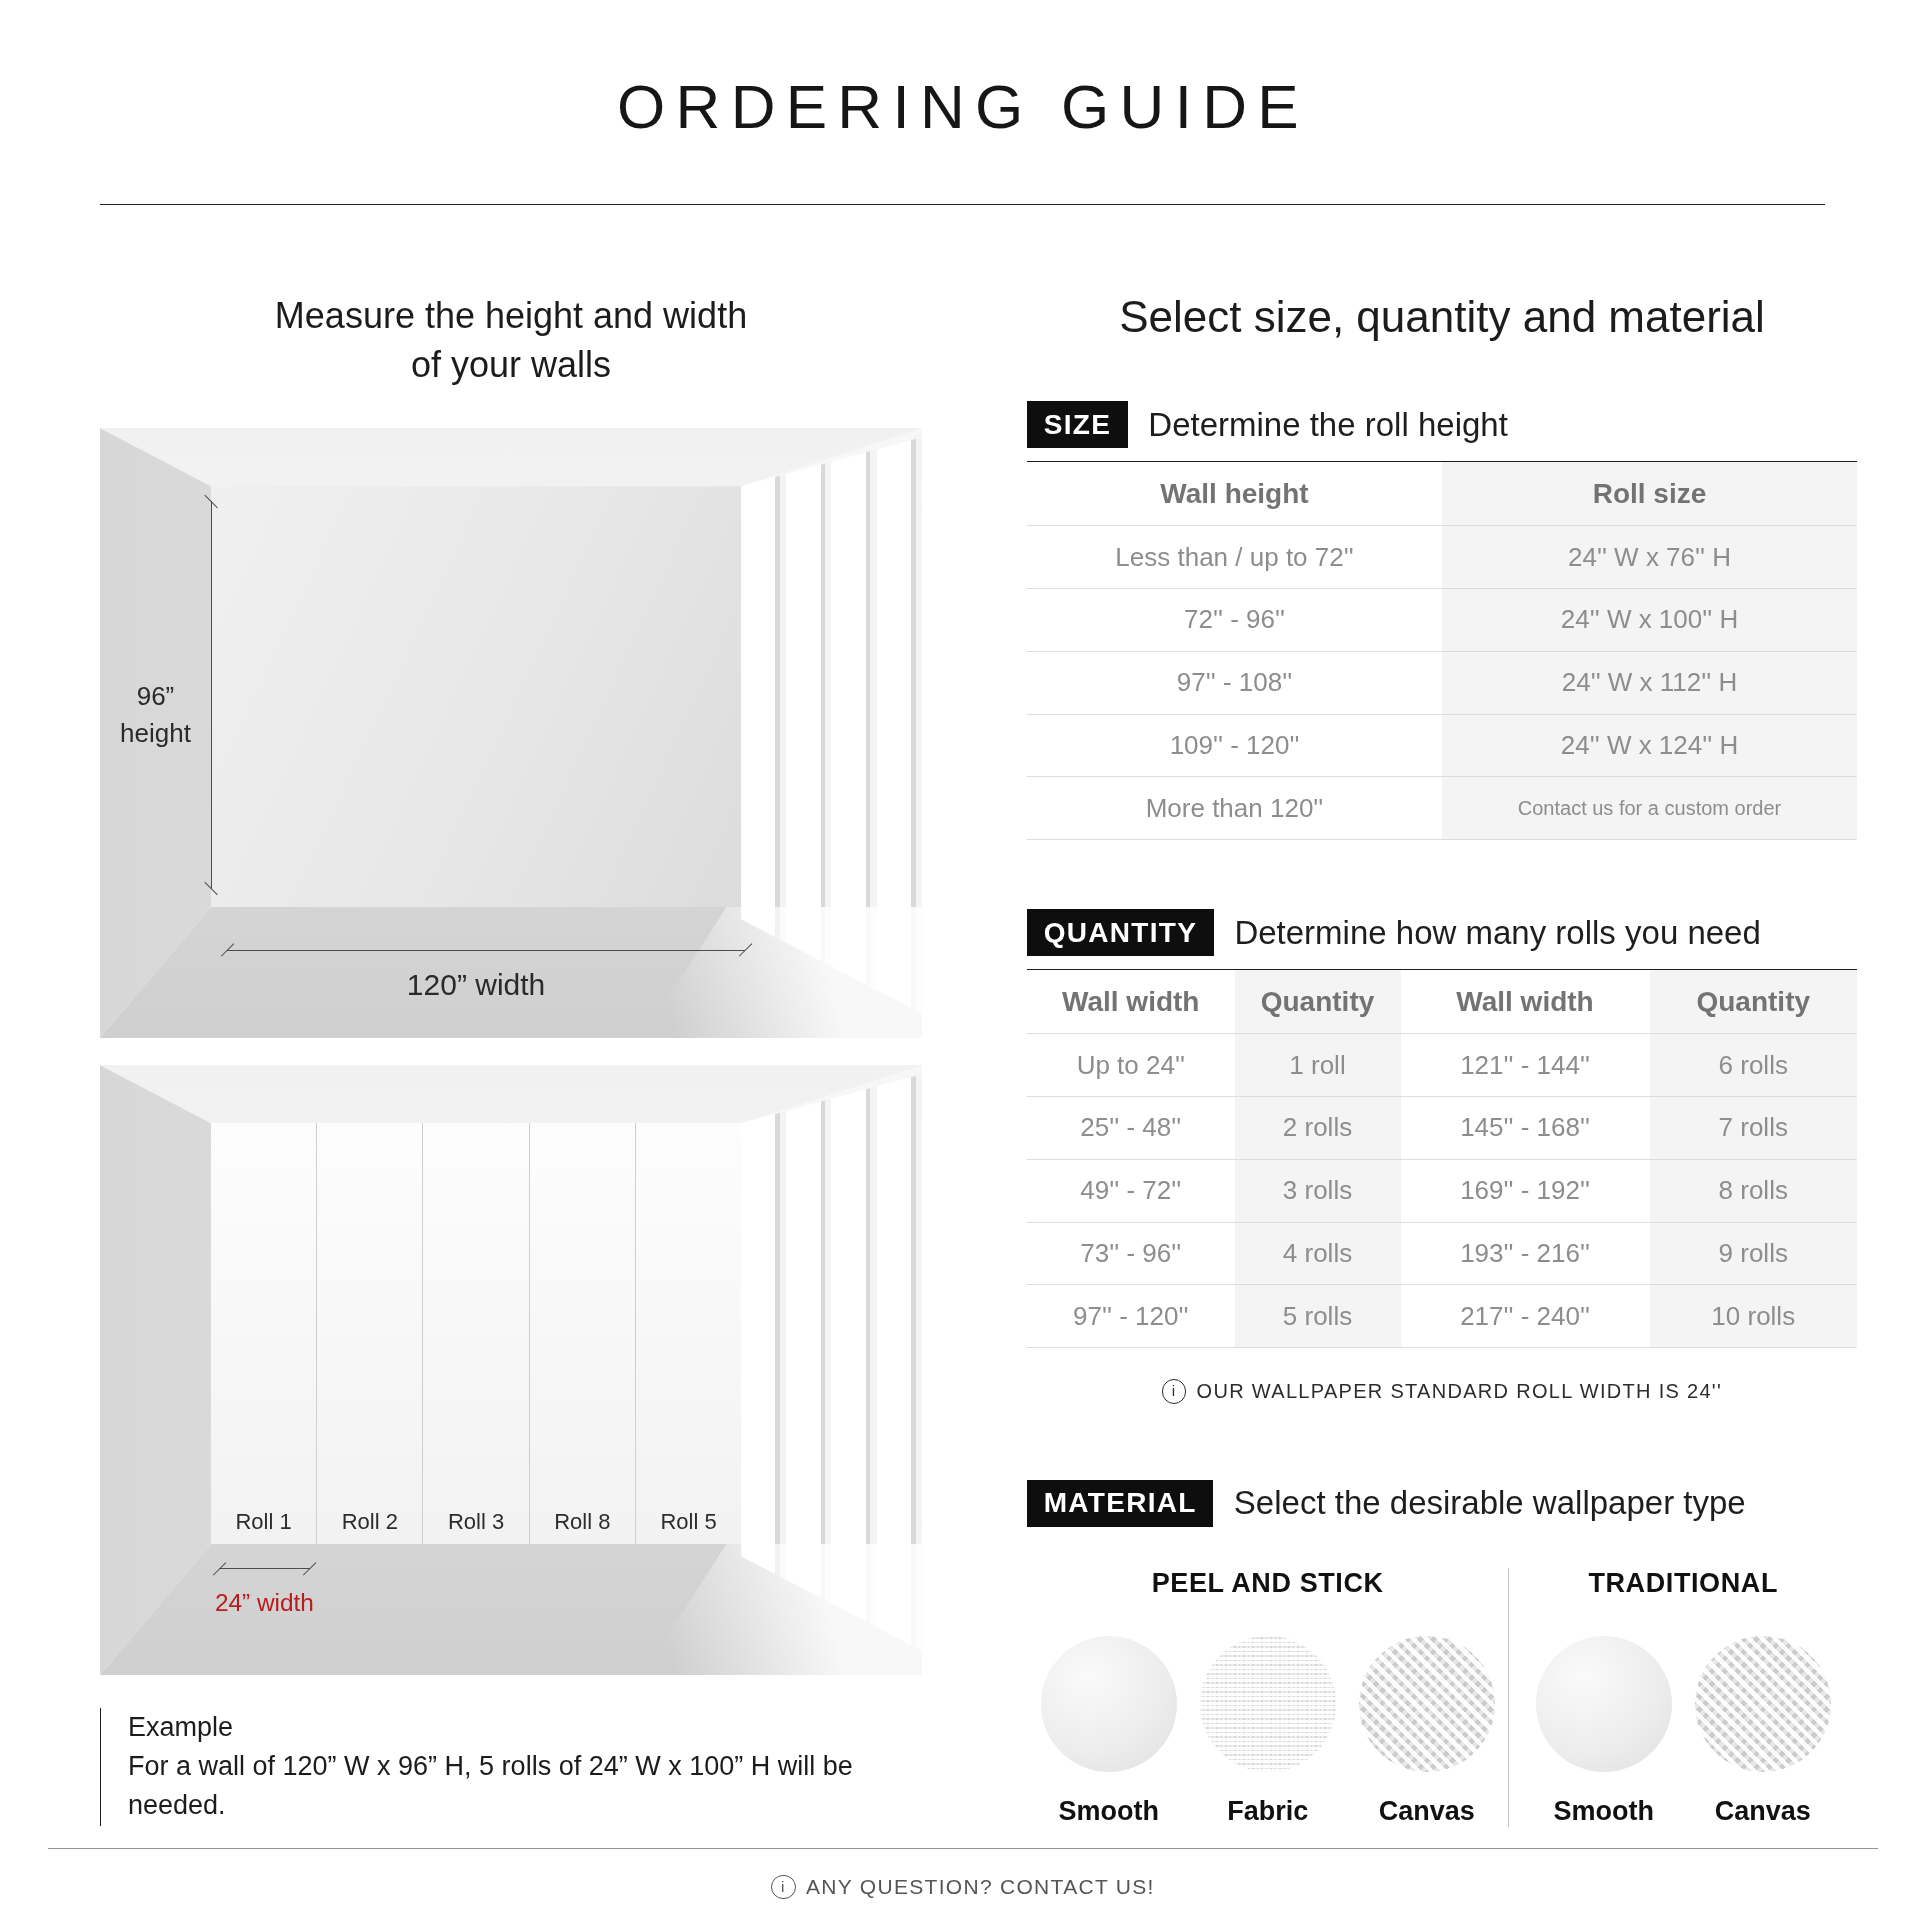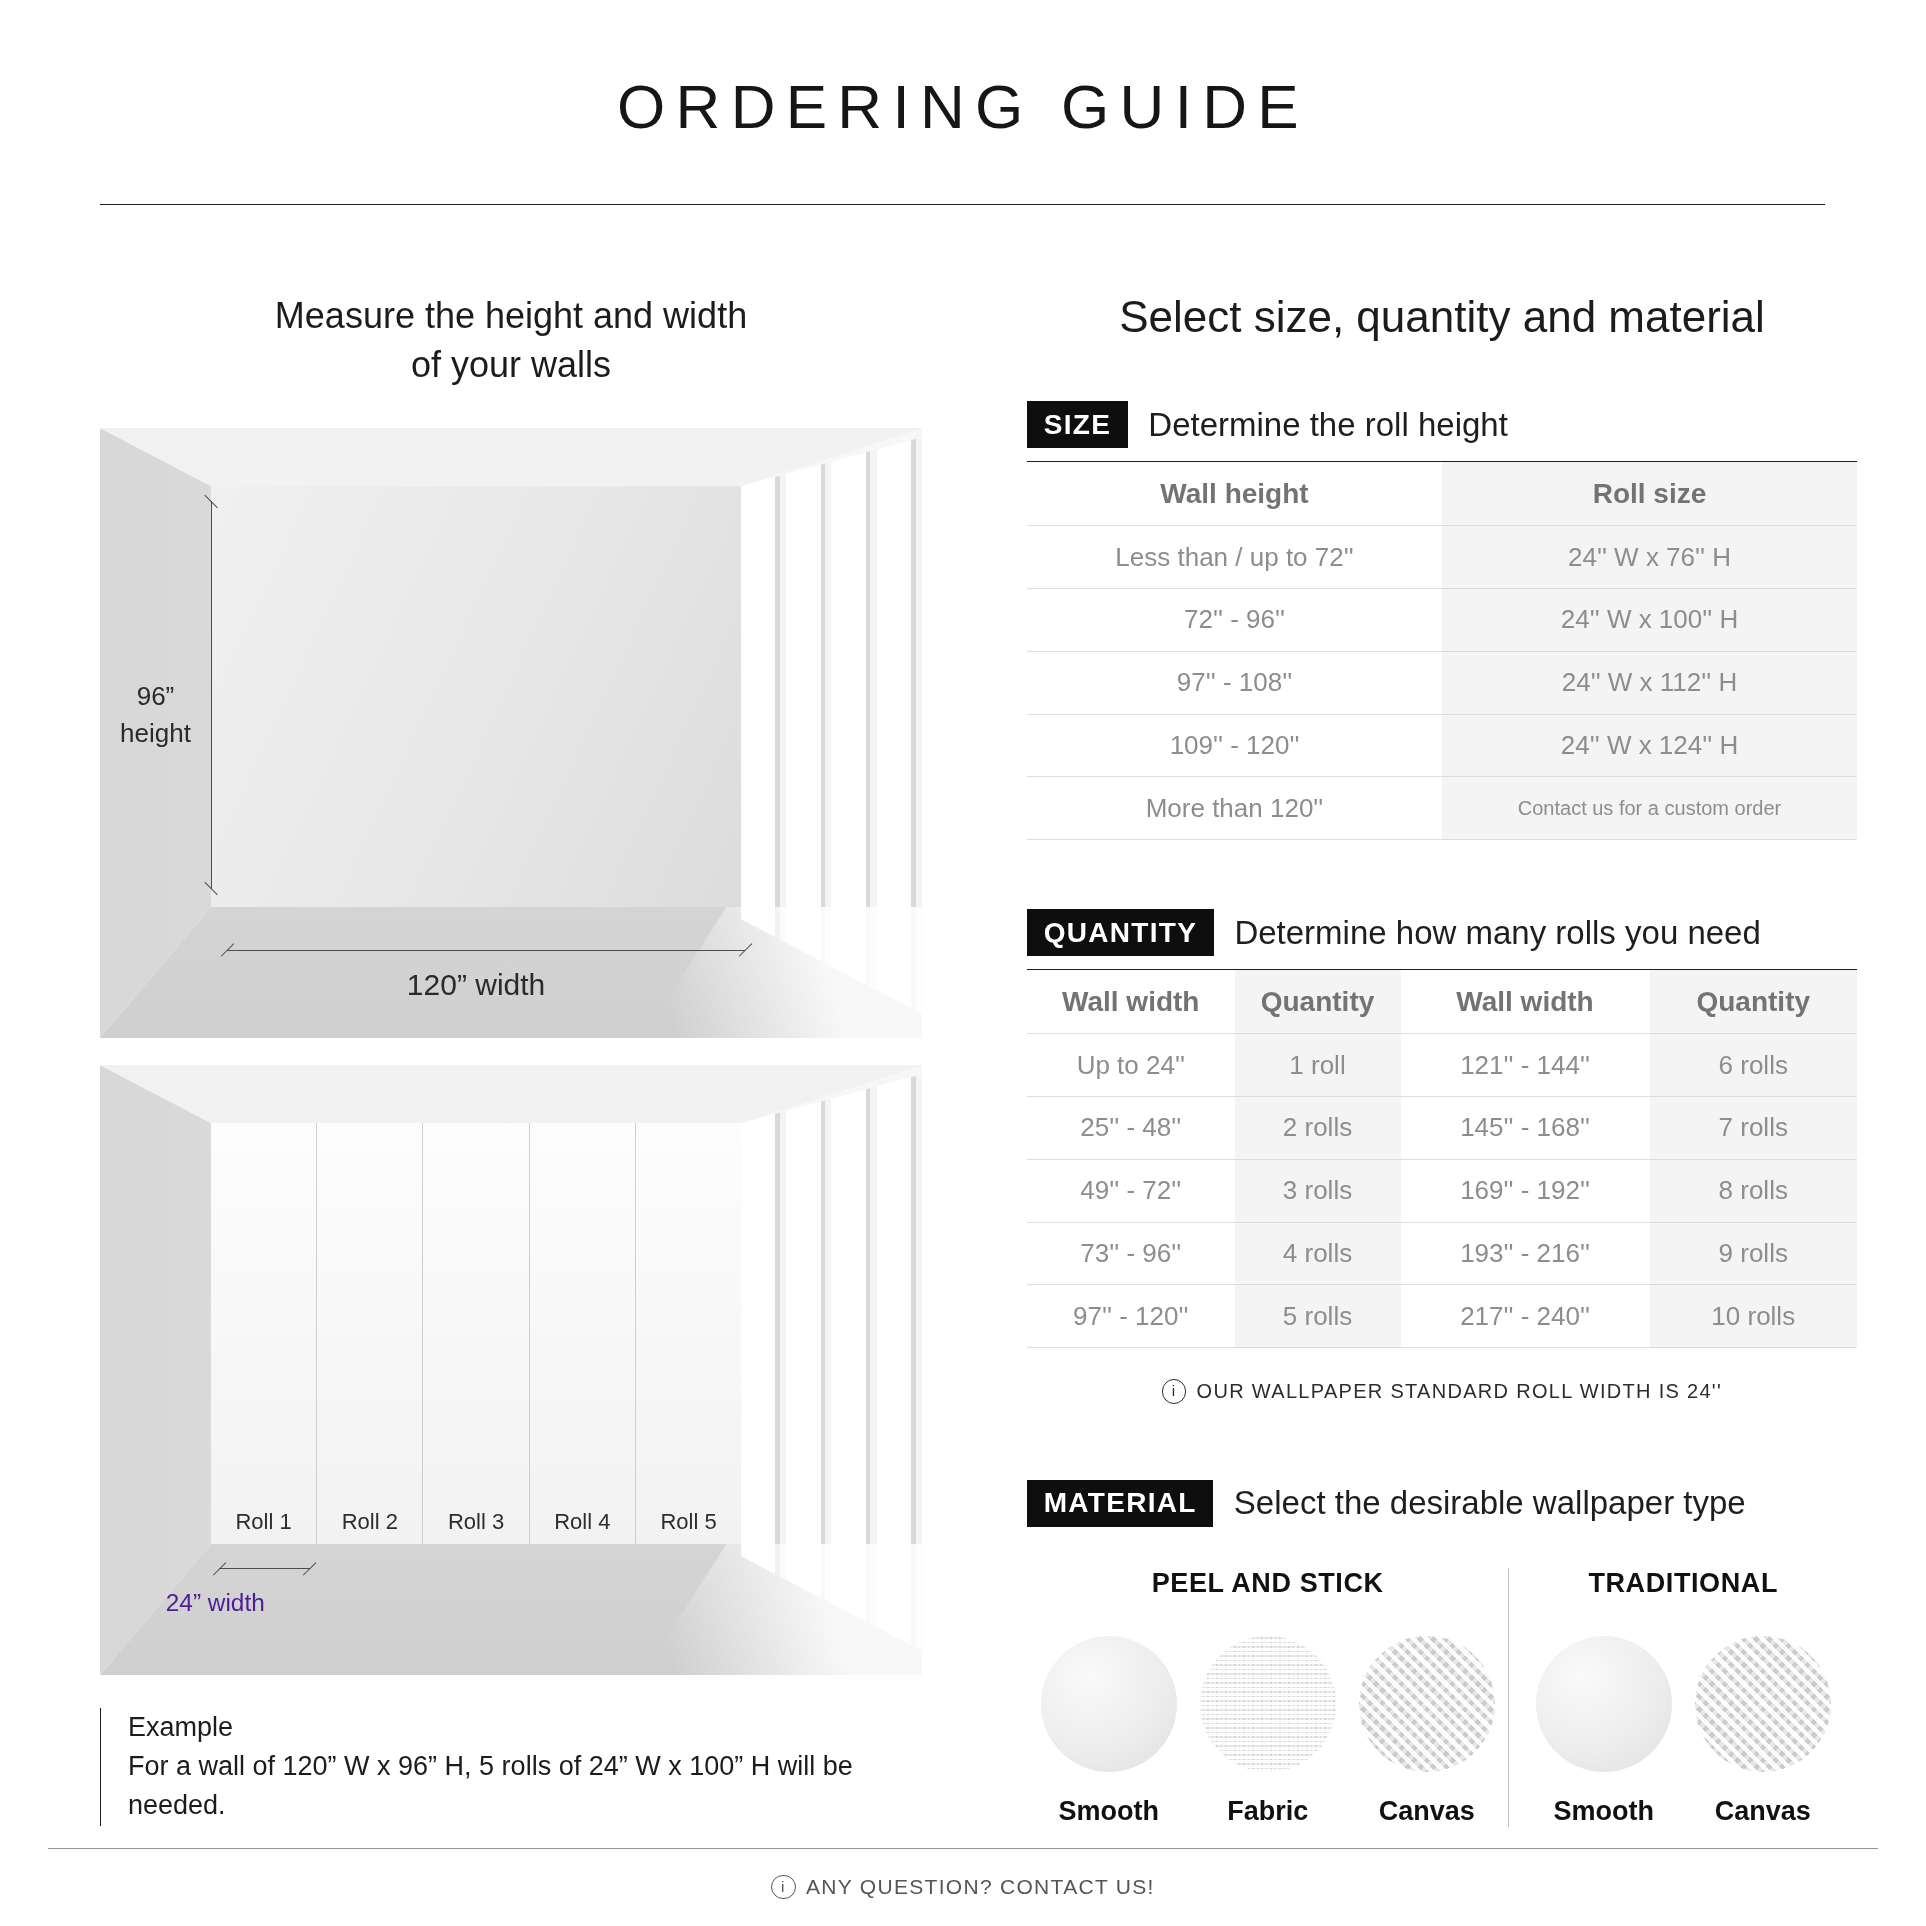--- a/index.html
+++ b/index.html
@@ -58,22 +58,22 @@
   .roll { flex:1; position:relative; background:linear-gradient(180deg,#fdfdfd,#f2f2f2);
     border-right:1.3px solid #cfcfcf; }
   .roll:last-child { border-right:none; }
   .roll-label { position:absolute; bottom:9px; left:0; width:100%; text-align:center;
     font-size:22px; color:#2d2d2d; }
 
   .dim-h-small { position:absolute; left:14.5%; width:11%; top:82.5%; height:0; border-top:1.3px solid #4c4c4c; }
   .dim-h-small::before,.dim-h-small::after { content:""; position:absolute; top:-9.6px; width:1.3px; height:18px;
     background:#4c4c4c; transform:rotate(45deg); }
   .dim-h-small::before { left:-0.6px; } .dim-h-small::after { right:-0.6px; }
-  .dim-h-small-label { position:absolute; left:8%; width:24%; top:85.8%; text-align:left;
-    font-size:24.4px; color:#4c1d95; }
+  .dim-h-small-label { position:absolute; left:8%; width:24%; top:85.8%; text-align:center;
+    font-size:24.4px; color:#b91c1c; }
 
   .example { margin-top:33px; border-left:1.9px solid #1a1a1a; padding-left:27px;
     font-size:27px; line-height:1.45; color:#1c1c1c; max-width:758px; }
 
   
   .sec-header { display:flex; align-items:center; gap:20.5px; border-bottom:1.9px solid #1e1e1e; padding-bottom:13px; }
   .sec-header.no-rule { border-bottom:none; padding-bottom:0; }
   .badge { background:#0e0e0e; color:#ffffff; font-weight:700; font-size:28px;
     padding:7.7px 16.7px; letter-spacing:1.3px; }
   .sec-title { font-size:33px; color:#1e1e1e; }
@@ -154,21 +154,21 @@
         <div class="roll">
             <div class="roll-label">Roll 1</div>
           </div>
         <div class="roll">
             <div class="roll-label">Roll 2</div>
           </div>
         <div class="roll">
             <div class="roll-label">Roll 3</div>
           </div>
         <div class="roll">
-            <div class="roll-label">Roll 4</div>
+            <div class="roll-label">Roll 8</div>
           </div>
         <div class="roll">
             <div class="roll-label">Roll 5</div>
           </div>
       </div>
       <div class="dim-h-small"></div>
       <div class="dim-h-small-label">24” width</div>
     </div>
 
     <div class="example">

